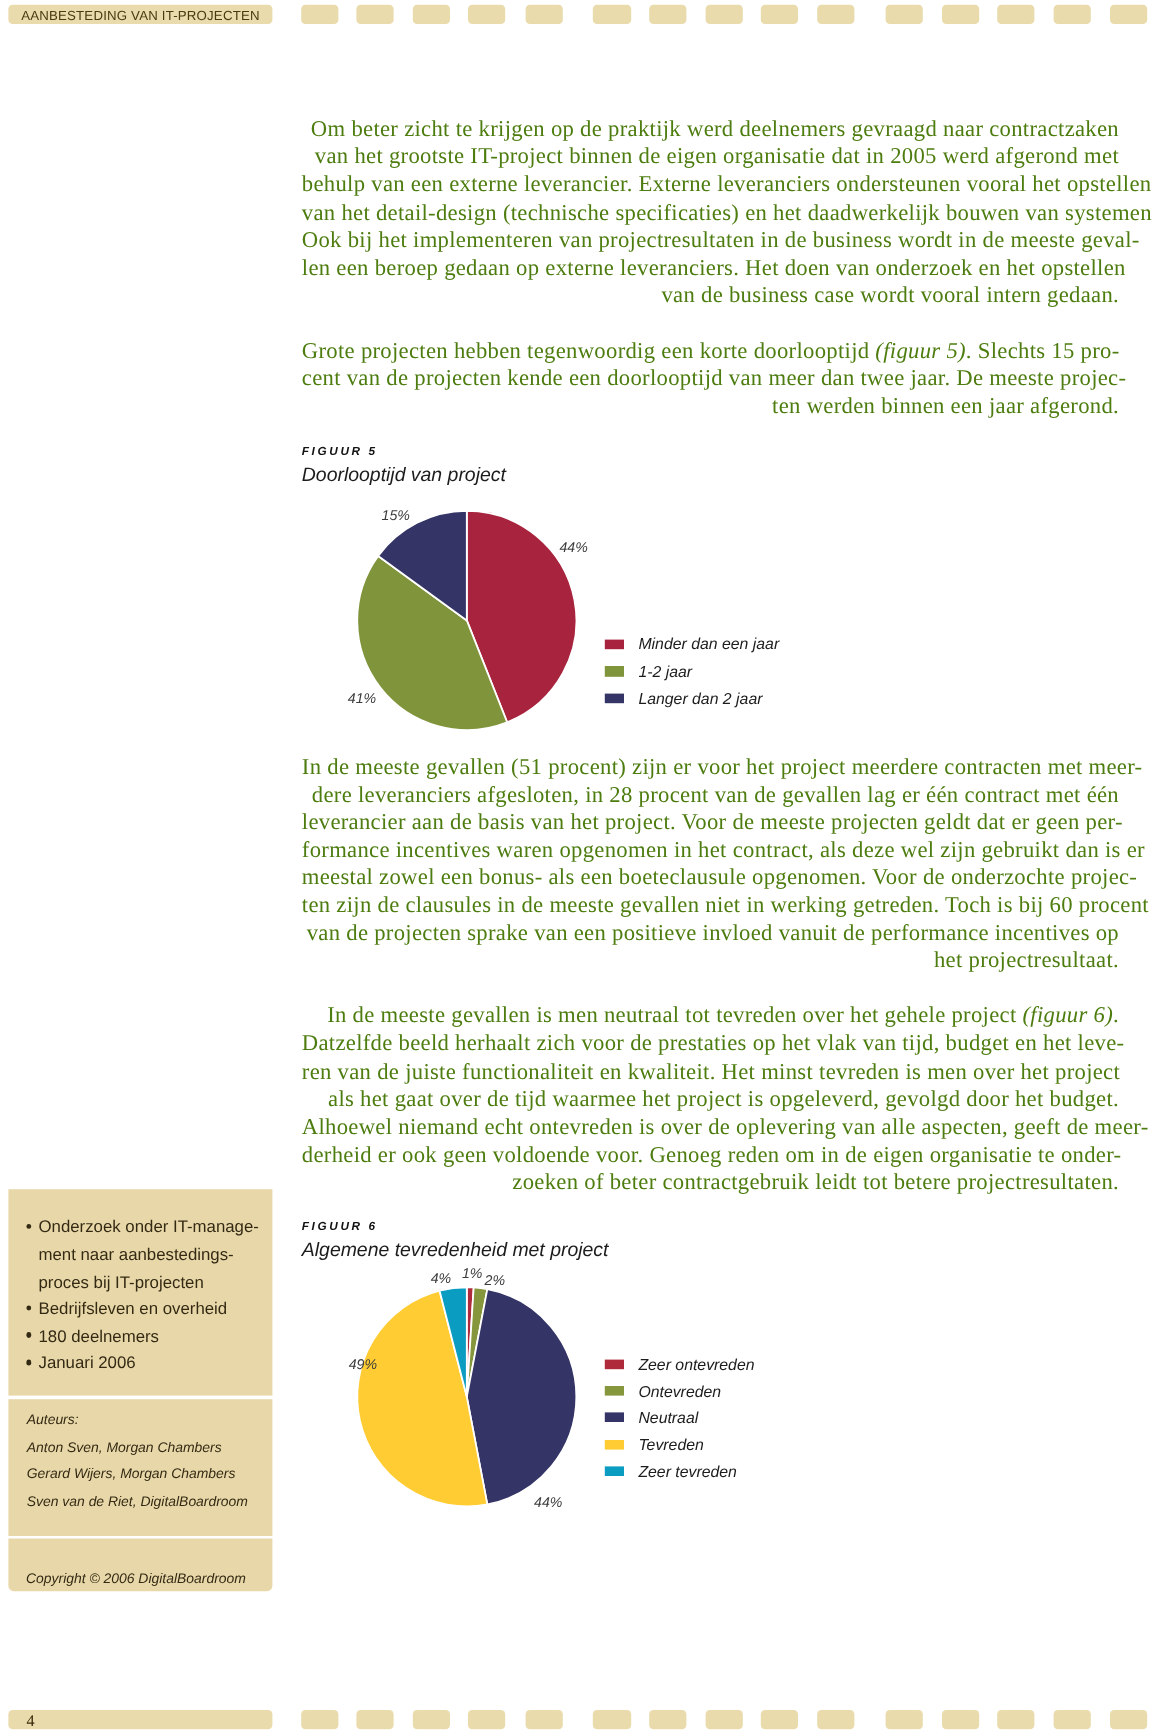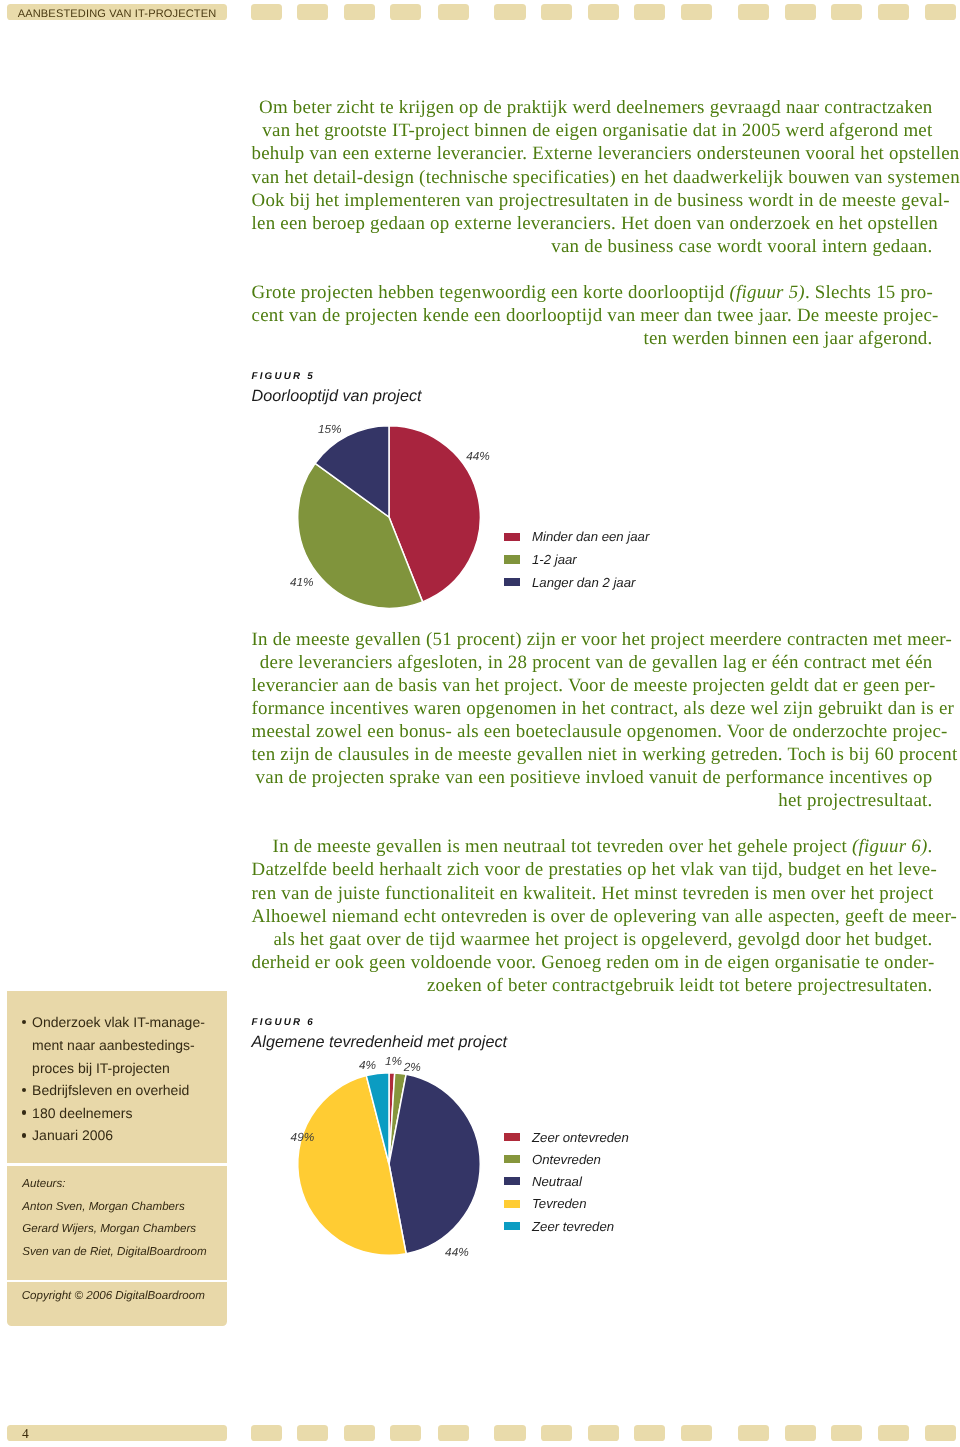--- a/index.html
+++ b/index.html
@@ -64,21 +64,21 @@
   .bullet-li.cont::before{display:none;}
   #info-list .bullet-li:first-child{padding-top:20.2px;}
   #info-list .bullet-li:first-child::before{top:28.7px;}
   .info-divider{height:2.5px;background:#ffffff;}
   #info-authors{height:114px;}
   .auth-line{font-family:"Liberation Sans",sans-serif;font-style:italic;font-size:11.6px;
       line-height:22.7px;color:#342a14;padding-left:15.8px;white-space:nowrap;}
   #info-authors .auth-line:first-child{padding-top:7.5px;}
   #info-copy{height:44px;border-radius:0 0 4.5px 4.5px;}
   #info-copy .c{font-family:"Liberation Sans",sans-serif;font-style:italic;font-size:11.6px;
-      line-height:14px;padding-top:7px;color:#342a14;padding-left:15.2px;white-space:nowrap;}
+      line-height:14px;padding-top:27px;color:#342a14;padding-left:15.2px;white-space:nowrap;}
 </style>
 </head>
 <body>
 
 <div class="page">
 
   <div class="tabstrip" id="top-strip" style="top:4px">
     <div class="tab" id="brand-tab">
       <span id="brand-label">AANBESTEDING VAN IT-PROJECTEN</span>
     </div>
@@ -154,22 +154,22 @@
       <div class="tline">formance incentives waren opgenomen in het contract, als deze wel zijn gebruikt dan is er</div>
       <div class="tline">meestal zowel een bonus- als een boeteclausule opgenomen. Voor de onderzochte projec-</div>
       <div class="tline">ten zijn de clausules in de meeste gevallen niet in werking getreden. Toch is bij 60 procent</div>
       <div class="tline">van de projecten sprake van een positieve invloed vanuit de performance incentives op</div>
       <div class="tline last">het projectresultaat.</div>
     </div>
   <div class="col" id="p3" style="top:835.4px">
       <div class="tline">In de meeste gevallen is men neutraal tot tevreden over het gehele project <i>(figuur 6)</i>.</div>
       <div class="tline">Datzelfde beeld herhaalt zich voor de prestaties op het vlak van tijd, budget en het leve-</div>
       <div class="tline">ren van de juiste functionaliteit en kwaliteit. Het minst tevreden is men over het project</div>
+      <div class="tline">als het gaat over de tijd waarmee het project is opgeleverd, gevolgd door het budget.</div>
       <div class="tline">Alhoewel niemand echt ontevreden is over de oplevering van alle aspecten, geeft de meer-</div>
-      <div class="tline">als het gaat over de tijd waarmee het project is opgeleverd, gevolgd door het budget.</div>
       <div class="tline">derheid er ook geen voldoende voor. Genoeg reden om in de eigen organisatie te onder-</div>
       <div class="tline last">zoeken of beter contractgebruik leidt tot betere projectresultaten.</div>
     </div>
 
   <div class="col" id="fig6-head" style="top:1016.8px">
     <div class="figlabel">FIGUUR 6</div>
     <div class="figcap">Algemene tevredenheid met project</div>
   </div>
 
   <div class="chart" id="chart6" style="left:294.9px;top:1070.1px;width:188px;height:188px">
@@ -206,21 +206,21 @@
         <span class="legend-label">Tevreden</span>
       </div>
       <div class="legend-item" style="top: 89.2px;">
         <span class="swatch" style="background: rgb(11, 156, 194);"></span>
         <span class="legend-label">Zeer tevreden</span>
       </div>
     </div>
 
   <div id="info-box" style="top:991px">
     <div class="info-sec" id="info-list">
-        <div class="bullet-li">Onderzoek vlak IT-manage-</div>
+        <div class="bullet-li">Onderzoek onder IT-manage-</div>
         <div class="bullet-li cont" style="--nb: 1;">ment naar aanbestedings-</div>
         <div class="bullet-li cont" style="--nb: 1;">proces bij IT-projecten</div>
         <div class="bullet-li">Bedrijfsleven en overheid</div>
         <div class="bullet-li">180 deelnemers</div>
         <div class="bullet-li">Januari 2006</div>
       </div>
     <div class="info-divider"></div>
     <div class="info-sec" id="info-authors">
         <div class="auth-line">Auteurs:</div>
         <div class="auth-line">Anton Sven, Morgan Chambers</div>

